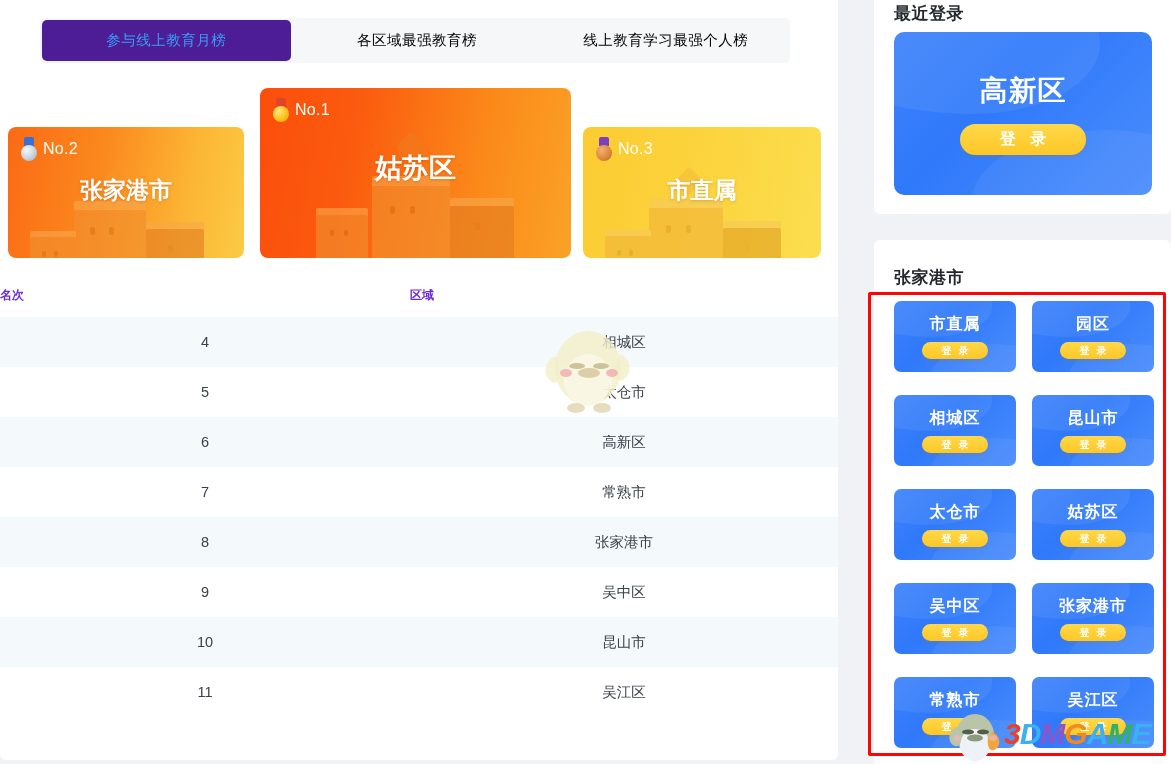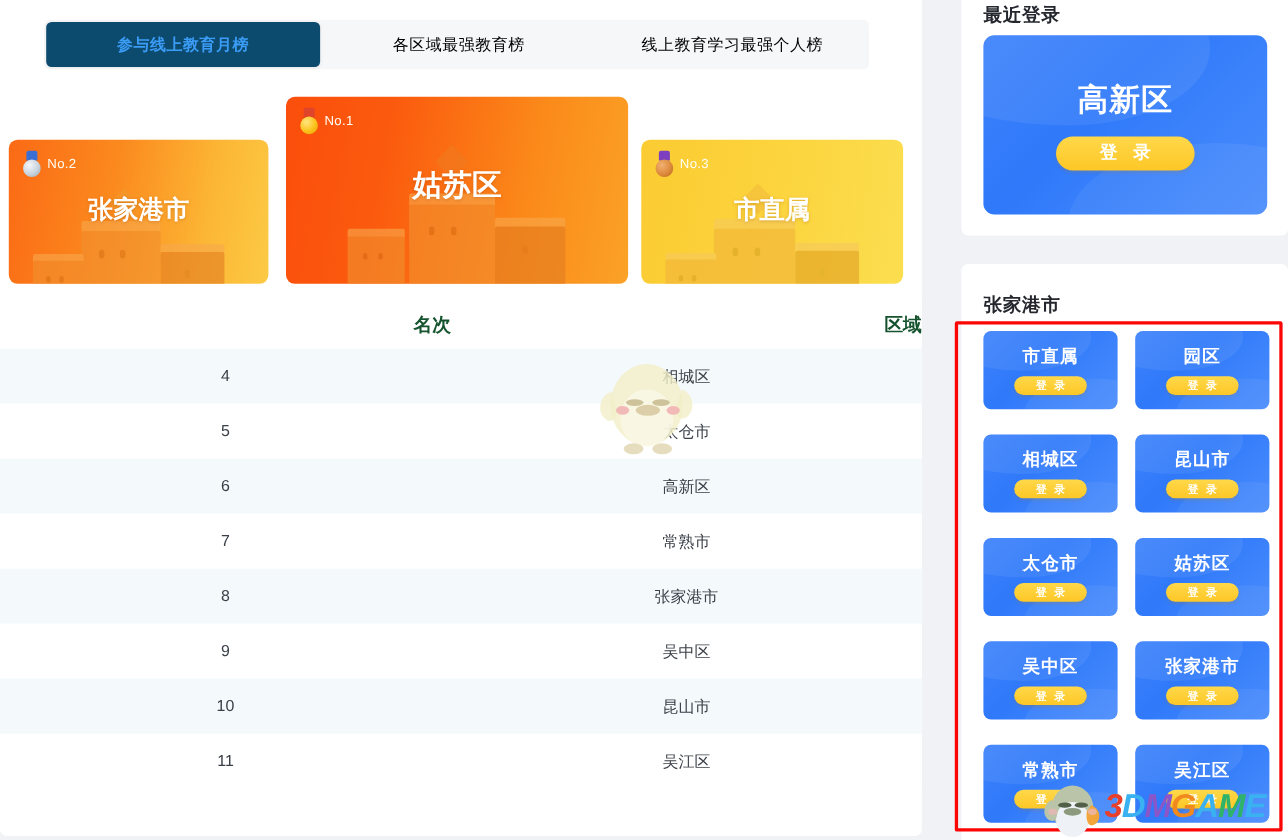--- a/index.html
+++ b/index.html
@@ -32,26 +32,25 @@
   .tab {
     flex: 1 1 0;
     display: flex; align-items: center; justify-content: center;
     font-size: 14.5px;
     color: #000000;
     cursor: pointer;
     border-radius: 5px;
     letter-spacing: .5px;
   }
   .tab.active {
-    background: #0c4a6e;
+    background: #4c1d95;
     color: #3b9cf6;
     box-shadow: 0 0 3px rgba(0,0,0,.06);
     margin: 2px;
     flex: 1 1 0;
-    font-weight: bold;
   }
 
   
   .podium {
     position: absolute; left: 0; top: 95px;
     width: 838px; height: 190px;
   }
   .podium-card {
     position: absolute;
     border-radius: 8px;
@@ -78,21 +77,21 @@
     position: absolute; left: 0; top: 8px; width: 16px; height: 16px;
     border-radius: 50%;
   }
   .m1 .ribbon { background: #e0452c; }
   .m1 .disc   { background: radial-gradient(circle at 35% 32%, #ffe680 0%, #fdc21a 55%, #e09f06 100%); }
   .m2 .ribbon { background: #3b6fd4; }
   .m2 .disc   { background: radial-gradient(circle at 35% 32%, #f4f7fb 0%, #c9d3dd 55%, #97a4b2 100%); }
   .m3 .ribbon { background: #7b3fbf; }
   .m3 .disc   { background: radial-gradient(circle at 35% 32%, #f2b073 0%, #dd8a3b 55%, #b8651c 100%); }
 
-  .rank-no { font-size: 12px; color: #fffdf2; letter-spacing: .3px; }
+  .rank-no { font-size: 16px; color: #fffdf2; letter-spacing: .3px; }
 
   .podium-name {
     position: absolute; width: 100%; text-align: center;
     color: #ffffff; font-weight: bold; z-index: 4;
     text-shadow: 0 1px 3px rgba(120,50,0,.25);
   }
   .pc-1 .podium-name { top: 62px; font-size: 27px; }
   .pc-2 .podium-name { top: 48px; font-size: 23px; }
   .pc-3 .podium-name { top: 48px; font-size: 23px; }
 
@@ -113,21 +112,21 @@
 
   
   .rank-table {
     position: absolute; left: 0; top: 285px; width: 838px;
   }
   .rt-head {
     display: flex; height: 44px; align-items: center;
     background: #ffffff;
   }
   .rt-head .c-rank, .rt-head .c-area {
-    font-size: 17px; font-weight: bold; color: #14532d; text-align: right;
+    font-size: 12px; font-weight: bold; color: #6d28d9; text-align: left;
   }
   .c-rank { width: 410px; text-align: center; }
   .c-area { width: 428px; text-align: center; }
   .rt-row {
     display: flex; height: 50px; align-items: center;
     font-size: 14.5px; color: #3b4049;
   }
   .rt-row.odd  { background: #f4f9fc; }
   .rt-row.even { background: #ffffff; }
 

